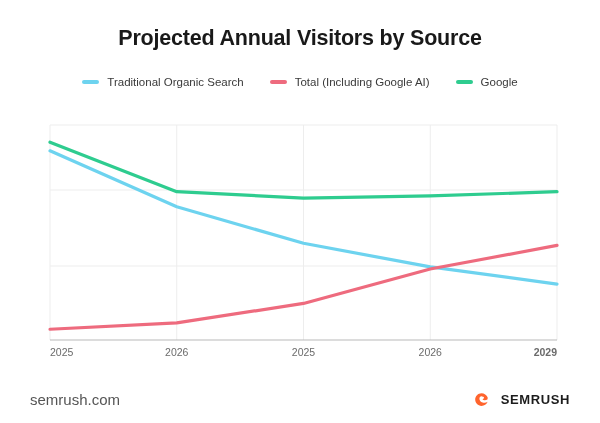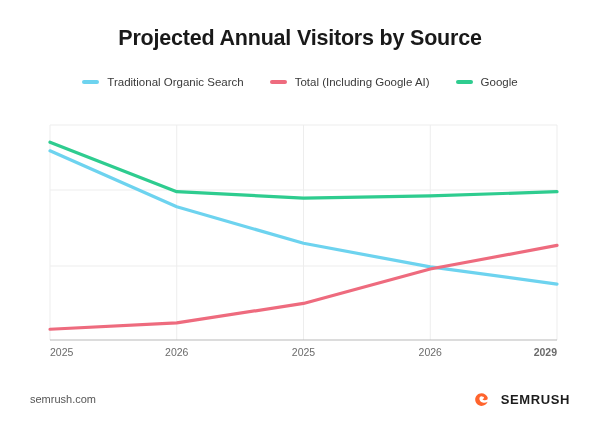--- a/index.html
+++ b/index.html
@@ -90,21 +90,21 @@
     position: absolute;
     left: 30px;
     right: 30px;
     bottom: 14px;
     height: 20px;
     display: flex;
     align-items: center;
     justify-content: space-between;
   }
   .footer-url {
-    font-size: 11px;
+    font-size: 15px;
     color: #555555;
   }
   .brand {
     display: flex;
     align-items: flex-end;
     gap: 12px;
   }
   .brand-mark {
     display: block;
     width: 15px;

